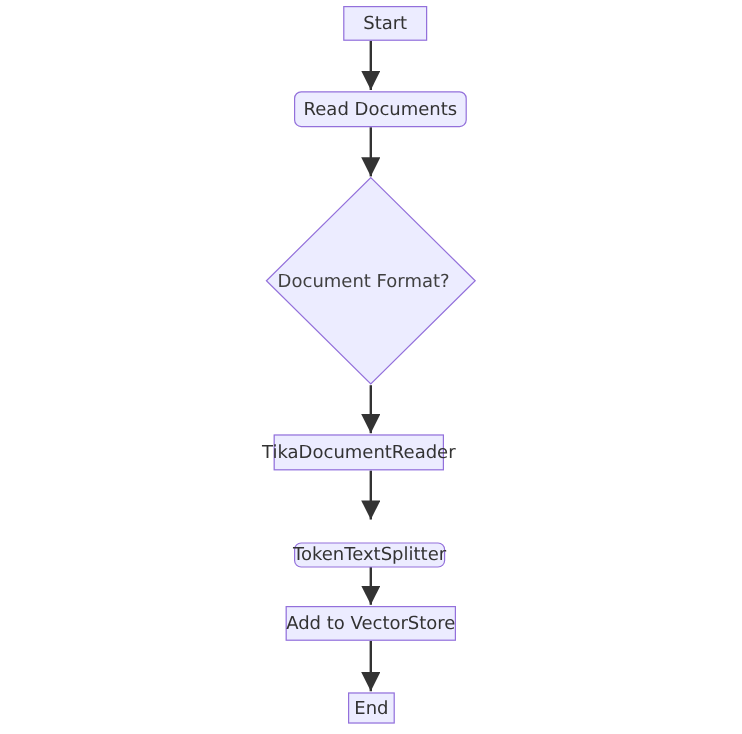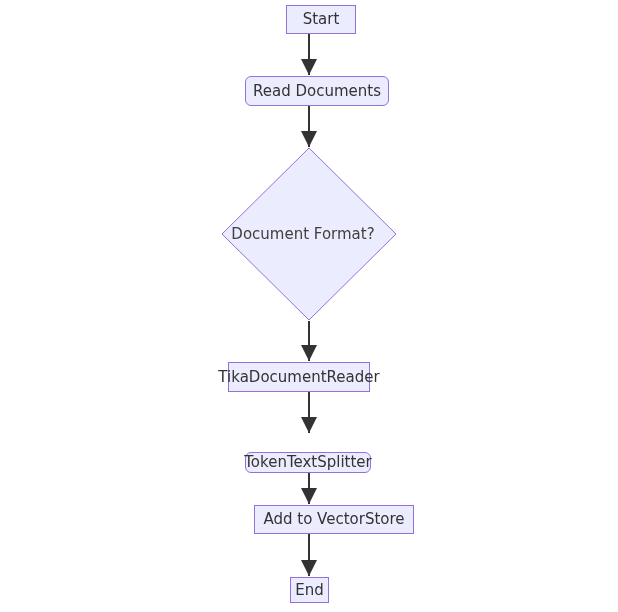--- a/index.html
+++ b/index.html
@@ -35,21 +35,21 @@
     line-height: 1;
     white-space: nowrap;
     text-align: center;
   }
   .node.rounded { border-radius: 6px; }
 
   .n-start  { left: 286px; top: 5px;   width: 70px;  height: 29px; }
   .n-read   { left: 245px; top: 76px;  width: 144px; height: 30px; }
   .n-tika   { left: 228px; top: 362px; width: 142px; height: 30px; }
   .n-token  { left: 245px; top: 434px; width: 126px; height: 21px; margin-top: 18px; }
-  .n-add    { left: 254px; top: 505px; width: 160px; height: 29px; }
+  .n-add    { left: 238px; top: 505px; width: 142px; height: 29px; }
   .n-end    { left: 290px; top: 577px; width: 39px;  height: 26px; }
 
   .diamond-label {
     position: absolute;
     left: 223px;
     top: 225px;
     width: 160px;
     text-align: center;
     color: #404040;
     font-size: 15px;

